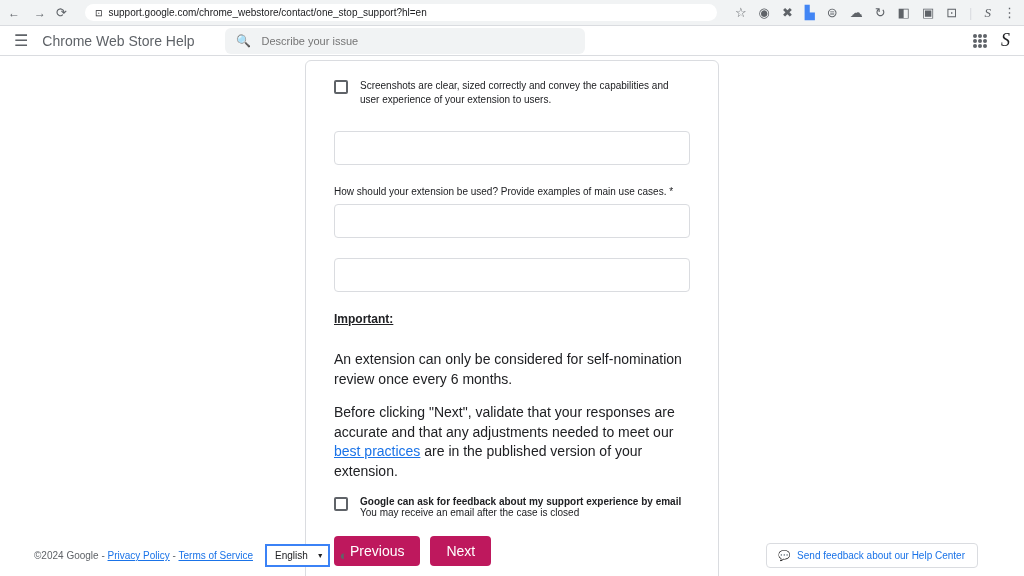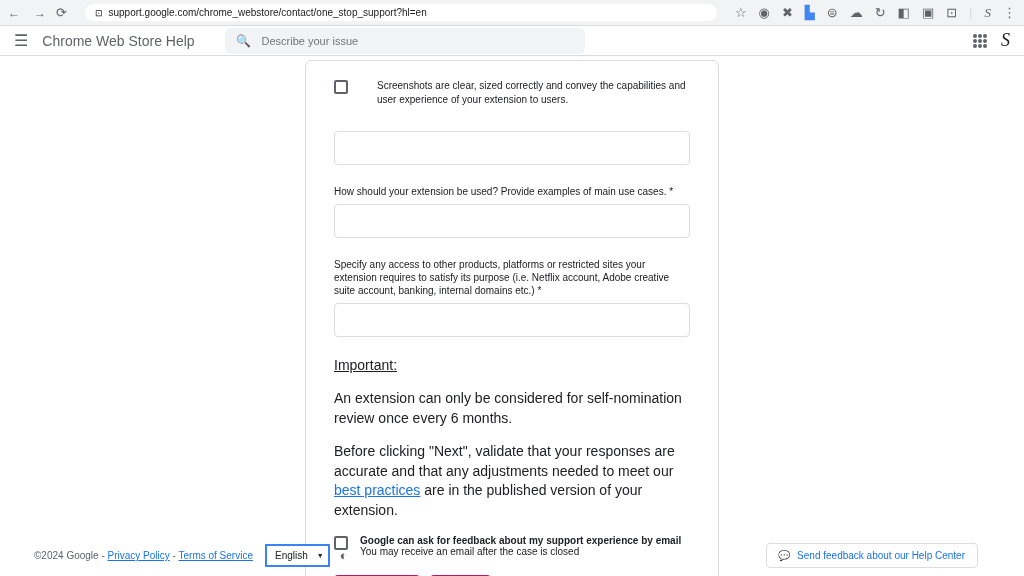--- a/index.html
+++ b/index.html
@@ -20,28 +20,28 @@
     .search-box .mag { color: #5f6368; margin-right: 10px; font-size: 12px; }
     .search-box input { border: none; background: transparent; outline: none; font-size: 11px; color: #5f6368; width: 100%; }
     .header-right { margin-left: auto; display: flex; gap: 14px; align-items: center; }
     .apps-grid { width: 14px; height: 14px; display: grid; grid-template-columns: repeat(3, 1fr); gap: 1px; }
     .apps-grid div { background: #5f6368; border-radius: 50%; }
     .profile-s { font-family: serif; font-style: italic; font-size: 18px; }
     
     .content-wrap { display: flex; justify-content: center; padding-top: 4px; }
     .card { width: 414px; border: 1px solid #dadce0; border-radius: 6px; padding: 18px 28px 18px; background: #fff; }
     
-    .check-row { display: flex; align-items: flex-start; gap: 29px; margin-bottom: 24px; }
+    .check-row { display: flex; align-items: flex-start; gap: 12px; margin-bottom: 24px; }
     .checkbox { width: 14px; height: 14px; border: 2px solid #5f6368; border-radius: 2px; flex-shrink: 0; margin-top: 1px; cursor: pointer; }
     .check-text { font-size: 10px; line-height: 1.4; }
     
     .field-label { font-size: 10px; margin-bottom: 6px; line-height: 1.3; }
     .text-input { width: 100%; border: 1px solid #dadce0; border-radius: 4px; height: 34px; padding: 6px; outline: none; margin-bottom: 18px; font-size: 10px; resize: none; }
     
-    .important-label { font-size: 14px; text-decoration: underline; font-weight: normal; margin-bottom: 16px; display: block; }
+    .important-label { font-size: 12px; text-decoration: underline; font-weight: bold; margin-bottom: 24px; display: block; }
     .para { font-size: 14px; line-height: 1.4; margin-bottom: 14px; }
     .link { color: #1a73e8; text-decoration: underline; }
     
     .fb-check-row { display: flex; align-items: flex-start; gap: 12px; margin-bottom: 18px; }
     .fb-title { font-size: 10px; font-weight: bold; }
     .fb-sub { font-size: 10px; }
     
     .buttons { display: flex; gap: 10px; margin-bottom: 18px; }
     .btn { background: #be185d; color: #fff; border: none; border-radius: 4px; padding: 7px 16px; font-size: 14px; cursor: pointer; }
     
@@ -112,21 +112,20 @@
     <div class="check-row">
       <div class="checkbox"></div>
       <div class="check-text">Screenshots are clear, sized correctly and convey the capabilities and user experience of your extension to users.</div>
     </div>
     
     <textarea class="text-input" style=""></textarea>
     
     <div class="field-label">How should your extension be used? Provide examples of main use cases. *</div>
     <textarea class="text-input" style=""></textarea>
     
-    <div class="field-label">Specify any access to other products, platforms or restricted sites your extension requires to satisfy its purpose (i.e. Netflix account, Adobe creative suite account, banking, internal domains etc.) *</div>
     <textarea class="text-input" style=""></textarea>
     
     <span class="important-label">Important:</span>
     <div class="para">An extension can only be considered for self-nomination review once every 6 months.</div>
     <div class="para">
       <span>Before clicking "Next", validate that your responses are accurate and that any adjustments needed to meet our </span><a class="link">best practices</a><span> are in the published version of your extension.</span>
     </div>
     
     <div class="fb-check-row">
       <div class="checkbox"></div>

